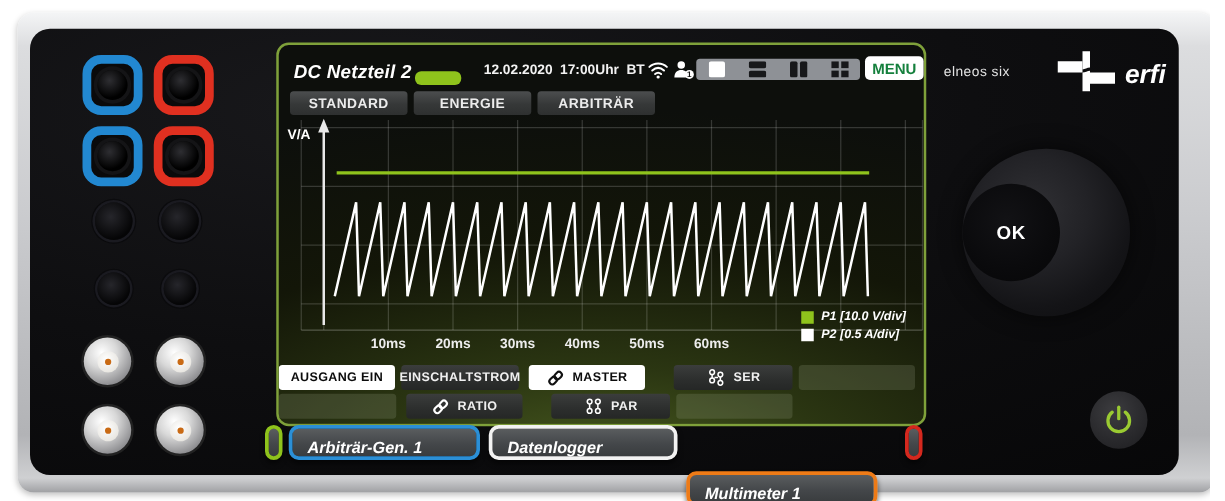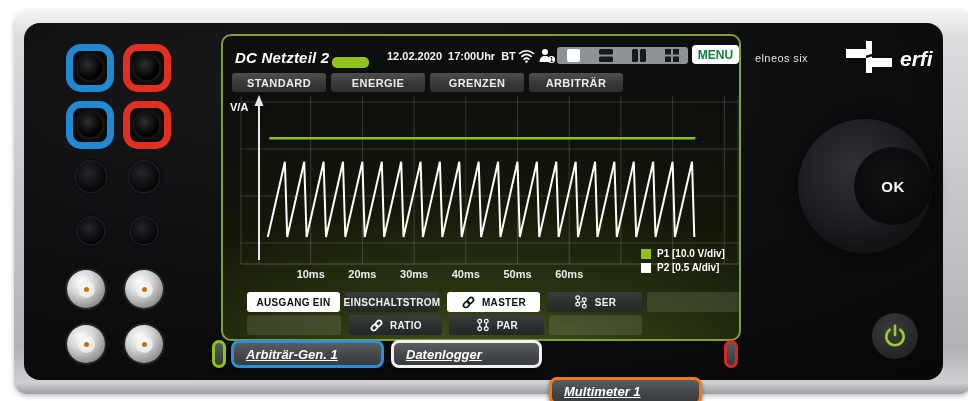--- a/index.html
+++ b/index.html
@@ -39,42 +39,42 @@
   .viewbar .vb{flex:1;display:flex;align-items:center;justify-content:center;height:100%;}
   .menu-btn{position:absolute;left:469px;top:9px;width:47px;height:19px;background:#fff;border-radius:4px;
             color:#15803d;font-size:12px;font-weight:bold;display:flex;align-items:center;justify-content:center;}
   .tabrow{position:absolute;left:9px;top:37px;display:flex;gap:5px;}
   .tab{width:94px;height:19px;border-radius:3px;display:flex;align-items:center;justify-content:center;
        color:#ececec;font-size:11px;font-weight:bold;letter-spacing:.4px;
        background:linear-gradient(180deg,#4c4e4f 0%,#363838 55%,#2e3030 100%);}
   .tab.active{background:#fff;color:#101010;}
   .graph-svg{position:absolute;left:0;top:58px;width:520px;height:200px;pointer-events:none;}
   .legend{position:absolute;left:418px;top:212px;width:100px;}
-  .legend .lrow{display:flex;align-items:center;margin-bottom:3px;}
+  .legend .lrow{display:flex;align-items:center;margin-bottom:3px;font-style:italic;}
   .legend .sw{width:10px;height:10px;margin-right:6px;flex:none;}
   .legend .lt{color:#fff;font-size:10px;font-weight:bold;white-space:nowrap;}
-  .ctl-row{position:absolute;left:24px;display:flex;}
+  .ctl-row{position:absolute;left:0;display:flex;}
   .cell{height:20px;border-radius:3px;box-sizing:border-box;display:flex;align-items:center;justify-content:center;gap:6px;
         color:#f0f0f0;font-size:10px;font-weight:bold;letter-spacing:.3px;white-space:nowrap;
         background:linear-gradient(180deg,#3b3d3c 0%,#2c2e2d 60%,#252726 100%);}
   .cell.on{background:#fff;color:#0c0c0c;}
   .cell.blank{background:rgba(150,160,130,.22);}
-  .cw1{width:93px;margin-right:5px}.cw2{width:94px;margin-right:8px}.cw3{width:93px;margin-right:7px}
+  .cw1{width:93px;margin-right:5px}.cw2{width:94px;margin-right:8px}.cw3{width:93px;margin-right:23px}
   .cw4{width:95px;margin-right:5px}.cw5{width:93px}
   
   .btab{position:absolute;top:317px;height:28px;border-radius:8px;box-sizing:border-box;border:3px solid #888;
         background:linear-gradient(180deg,#5a5d5f 0%,#44474a 55%,#393c3e 100%);
-        color:#fff;font-size:13px;font-weight:bold;font-style:italic;display:flex;align-items:center;padding-left:12px;
-        box-shadow:0 3px 4px rgba(0,0,0,.5);text-decoration:underline;}
+        color:#fff;font-size:13px;font-weight:bold;font-style:italic;display:flex;align-items:flex-end;padding-left:12px;
+        box-shadow:0 3px 4px rgba(0,0,0,.5);}
   .btab.sliver{padding:0;}
   
   .brand-small{position:absolute;left:731px;top:29px;color:#e3e3e3;font-size:11px;letter-spacing:.4px;}
-  .knob{position:absolute;left:774px;top:96px;width:134px;height:134px;border-radius:50%;
+  .knob{position:absolute;left:746px;top:96px;width:134px;height:134px;border-radius:50%;
         background:radial-gradient(circle at 42% 36%,#303034 0%,#222226 38%,#141417 68%,#0b0b0d 100%);
-        box-shadow:0 0 18px rgba(0,0,0,.6);display:flex;align-items:center;justify-content:flex-end;}
+        box-shadow:0 0 18px rgba(0,0,0,.6);display:flex;align-items:center;justify-content:flex-start;}
   .knob-center{width:78px;height:78px;border-radius:50%;
         background:radial-gradient(circle at 45% 38%,#121215 0%,#0a0a0c 60%,#060607 100%);
         color:#fff;font-size:15px;font-weight:bold;display:flex;align-items:center;justify-content:center;letter-spacing:.5px;}
   .power{position:absolute;left:848px;top:290px;width:46px;height:46px;border-radius:50%;
          background:radial-gradient(circle at 42% 35%,#3c3c3f 0%,#2a2a2d 55%,#1c1c1f 100%);
          display:flex;align-items:center;justify-content:center;}
 </style>
 </head>
 <body>
 
@@ -168,21 +168,20 @@
                 <rect x="0" y="7.5" width="6" height="5.5" fill="#17181a"></rect>
                 <rect x="8" y="7.5" width="6" height="5.5" fill="#17181a"></rect>
               </svg>
           </div>
         </div>
         <div class="menu-btn">MENU</div>
 
         <div class="tabrow">
           <div class="tab">STANDARD</div>
           <div class="tab">ENERGIE</div>
-          <div class="tab">GRENZEN</div>
           <div class="tab">ARBITRÄR</div>
         </div>
 
         <svg id="graph" class="graph-svg" viewBox="0 0 520 200">
           <g id="gfx">
               <line x1="18" y1="2" x2="18" y2="170" stroke="rgba(255,255,255,0.17)"></line>
               <line x1="515" y1="2" x2="515" y2="170" stroke="rgba(255,255,255,0.17)"></line>
               <line x1="36" y1="2" x2="36" y2="170" stroke="rgba(255,255,255,0.17)"></line>
               <line x1="87.7" y1="2" x2="87.7" y2="170" stroke="rgba(255,255,255,0.17)"></line>
               <line x1="139.4" y1="2" x2="139.4" y2="170" stroke="rgba(255,255,255,0.17)"></line>

